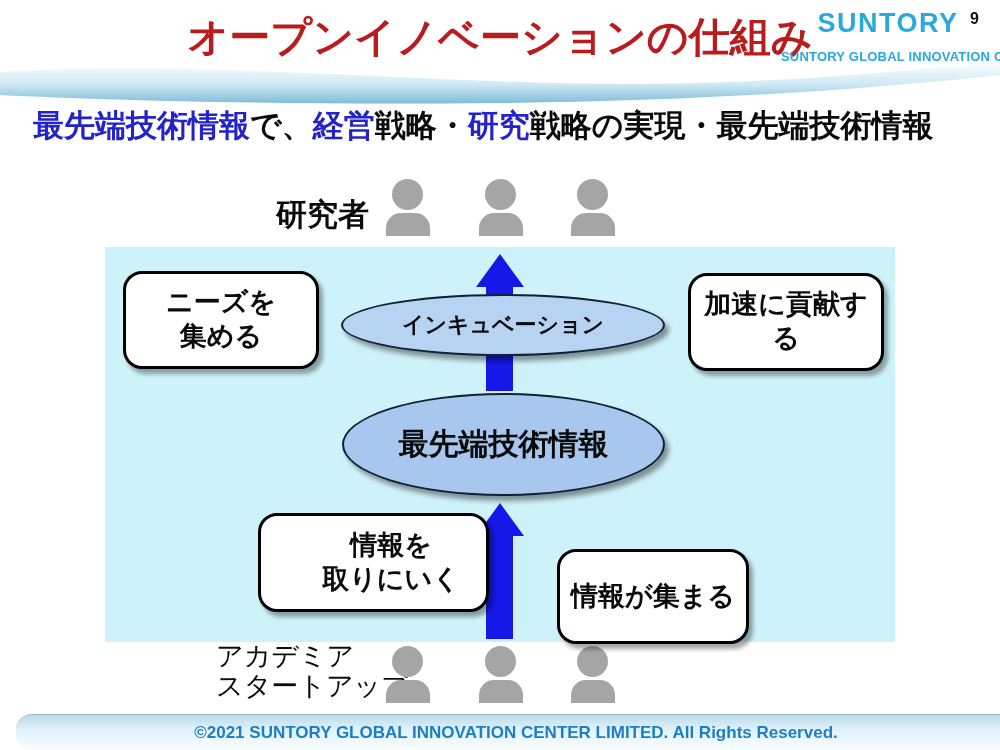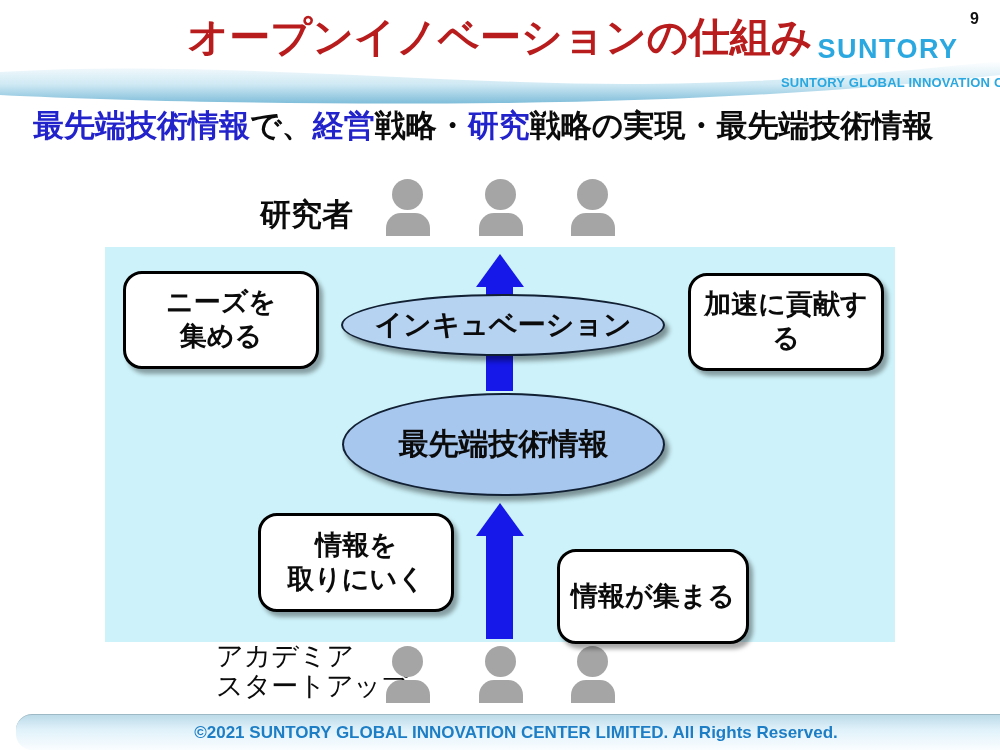--- a/index.html
+++ b/index.html
@@ -10,35 +10,35 @@
     color:#0b0b0b;
   }
 
   
   .title {
     position:absolute; top:10px; left:0; width:100%; margin:0;
     text-align:center; font-size:41px; font-weight:bold; letter-spacing:0;
     color:#b91c1c; z-index:3;
   }
   .logo { position:absolute; top:9px; right:5px; width:214px; text-align:center; color:#2AA8DF; z-index:4; }
-  .logo-main { font-size:27px; font-weight:bold; letter-spacing:1.5px; line-height:1.05;margin-top:26px; }
+  .logo-main { font-size:27px; font-weight:bold; letter-spacing:1.5px; line-height:1.05; }
   .logo-sub  { font-size:13px; font-weight:bold; letter-spacing:0.2px; margin-top:12px; white-space:nowrap; }
   .page-number { position:absolute; top:10px; left:970px; font-size:16px; font-weight:bold; color:#111; z-index:5; }
 
   .wave { position:absolute; top:52px; left:0; z-index:1; }
 
   
   .lead {
     position:absolute; top:105px; left:33px; width:950px;
     font-size:31px; font-weight:bold; white-space:nowrap; z-index:3;
   }
   .lead .em { color:#2323CC; }
 
   
-  .actor-top { position:absolute; left:260px; top:194px; font-size:31px; font-weight:bold; }
+  .actor-top { position:absolute; left:276px; top:194px; font-size:31px; font-weight:bold; }
   .actor-bottom {
     position:absolute; left:216px; top:641px; font-size:27px; font-weight:normal;
     line-height:1.12; white-space:pre-line;
   }
 
   
   .person { position:absolute; width:44px; height:57px; }
   .person::before {
     content:""; position:absolute; top:0; left:6px; width:31px; height:31px;
     border-radius:50%; background:#A5A5A5;
@@ -65,29 +65,29 @@
   .as-bottom { left:381px; top:287px; height:105px; }
 
   .wbox {
     position:absolute; background:#ffffff; border:3px solid #000;
     border-radius:19px; box-shadow:4px 5px 4px rgba(0,0,0,0.35);
     display:flex; align-items:center; justify-content:center; text-align:center;
     font-size:27px; font-weight:bold; line-height:1.25; white-space:pre-line; z-index:2;
   }
   .box-needs   { left:18px;  top:24px;  width:190px; height:92px; }
   .box-deliver { left:583px; top:26px;  width:190px; height:92px; }
-  .box-fetch   { left:153px; top:266px; width:190px; height:93px; }
+  .box-fetch   { left:153px; top:266px; width:190px; height:93px;padding-left:35px; }
   .box-gathers { left:452px; top:269px; width:186px; height:89px;margin-top:33px; }
 
   .oval {
     position:absolute; border:2.5px solid #122033; border-radius:50%;
     display:flex; align-items:center; justify-content:center; text-align:center;
     font-weight:bold; z-index:2; box-shadow:4px 5px 5px rgba(0,0,0,0.4);
   }
-  .oval-incubation { left:236px; top:47px;  width:320px; height:58px; background:#B7D3F2; font-size:28px; }
+  .oval-incubation { left:236px; top:47px;  width:320px; height:58px; background:#B7D3F2; font-size:22px; }
   .oval-core       { left:237px; top:146px; width:319px; height:99px; background:#A7C7EF; font-size:30px; }
 
   
   .footer {
     position:absolute; bottom:0; left:16px; width:100%; height:35px;
     border-top:1px solid #9EB9C6;
     background:linear-gradient(180deg,#BCDAE8 0%, #DFF1FA 40%, #FAFDFF 100%);
     display:flex; align-items:center; justify-content:center; z-index:3;border-radius:16px;
   }
   .footer span { color:#1D7EC5; font-size:17px; font-weight:bold; }

